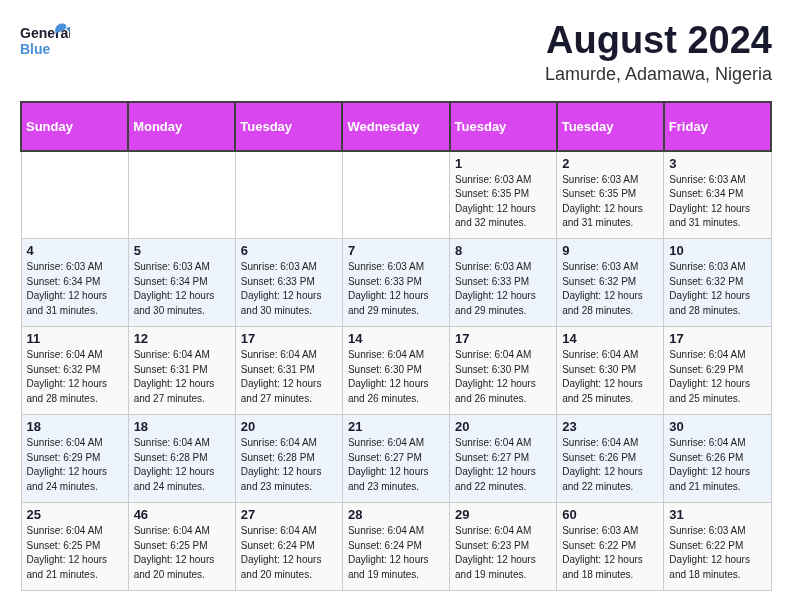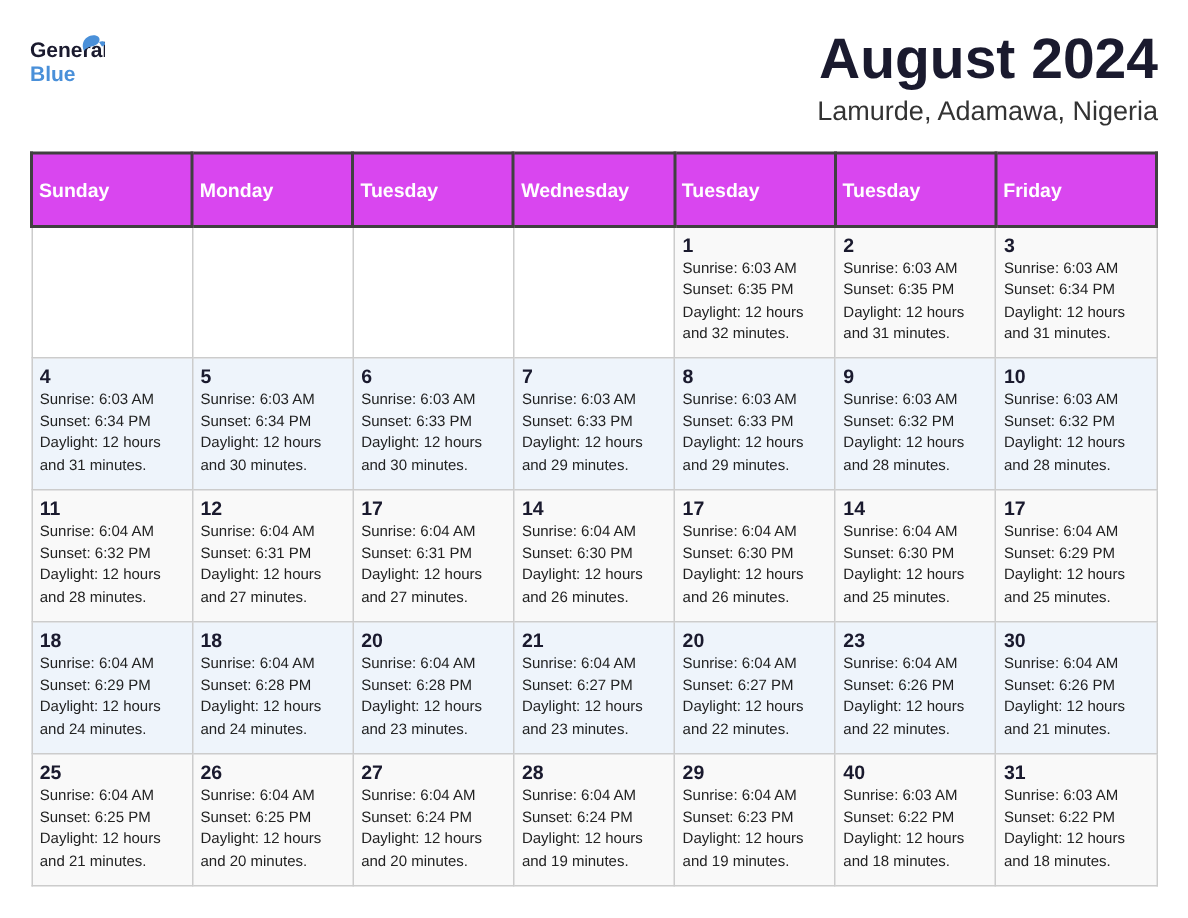--- a/index.html
+++ b/index.html
@@ -298,21 +298,21 @@
       </tr>
       <tr>
         <td>
           <span class="day-number">25</span>
           <div class="day-info" style="white-space: pre-line;">Sunrise: 6:04 AM
 Sunset: 6:25 PM
 Daylight: 12 hours
 and 21 minutes.</div>
         </td>
         <td>
-          <span class="day-number">26</span>
+          <span class="day-number">46</span>
           <div class="day-info" style="white-space: pre-line;">Sunrise: 6:04 AM
 Sunset: 6:25 PM
 Daylight: 12 hours
 and 20 minutes.</div>
         </td>
         <td>
           <span class="day-number">27</span>
           <div class="day-info" style="white-space: pre-line;">Sunrise: 6:04 AM
 Sunset: 6:24 PM
 Daylight: 12 hours
@@ -326,21 +326,21 @@
 and 19 minutes.</div>
         </td>
         <td>
           <span class="day-number">29</span>
           <div class="day-info" style="white-space: pre-line;">Sunrise: 6:04 AM
 Sunset: 6:23 PM
 Daylight: 12 hours
 and 19 minutes.</div>
         </td>
         <td>
-          <span class="day-number">40</span>
+          <span class="day-number">60</span>
           <div class="day-info" style="white-space: pre-line;">Sunrise: 6:03 AM
 Sunset: 6:22 PM
 Daylight: 12 hours
 and 18 minutes.</div>
         </td>
         <td>
           <span class="day-number">31</span>
           <div class="day-info" style="white-space: pre-line;">Sunrise: 6:03 AM
 Sunset: 6:22 PM
 Daylight: 12 hours

